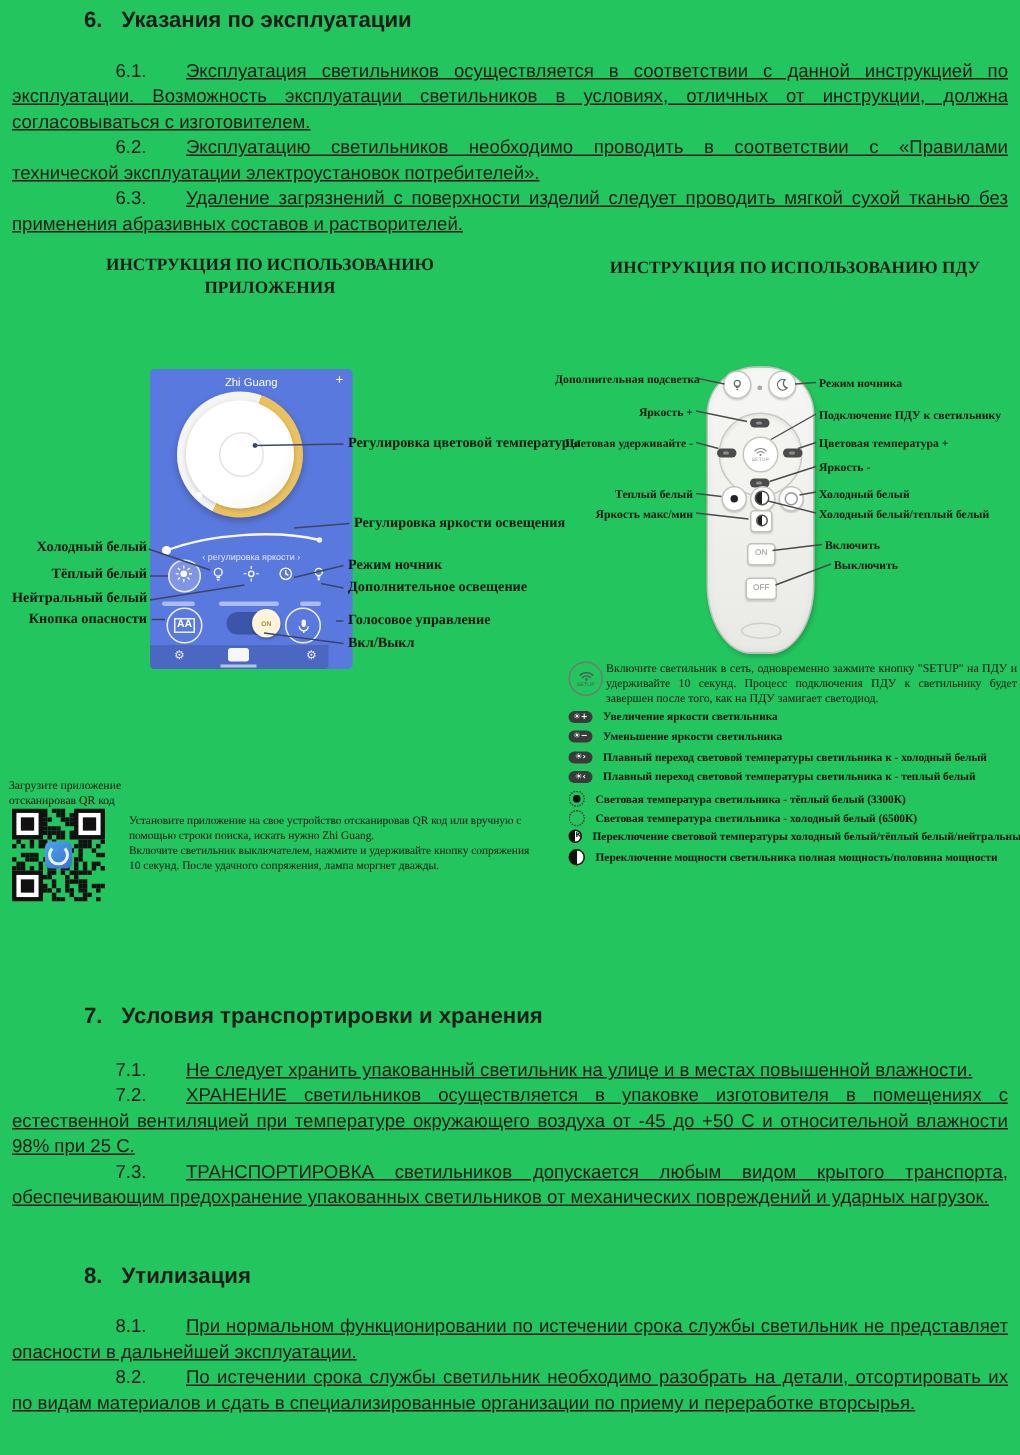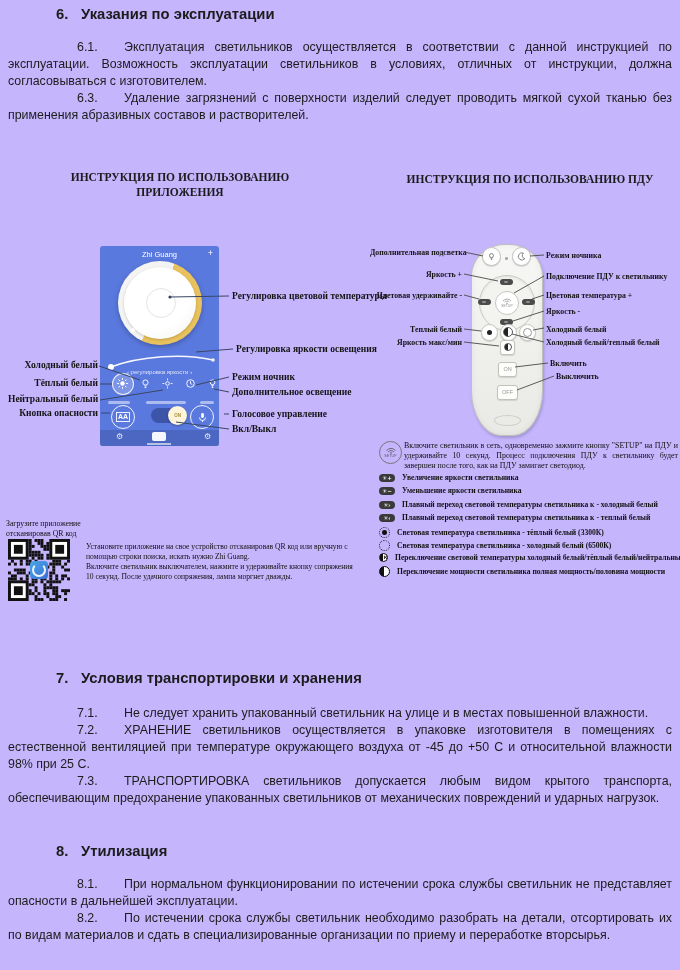--- a/index.html
+++ b/index.html
@@ -1,33 +1,33 @@
 <!DOCTYPE html>
 <html><head>
 <meta charset="utf-8">
 <style>
   html,body{margin:0;padding:0;background:#888;}
-  #page{position:relative;width:680px;height:970px;background:#c4b5fd;margin:0 auto;
+  #page{position:relative;width:680px;height:970px;background:#22c55e;margin:0 auto;
         font-family:"Liberation Sans",sans-serif;color:#1c1c1c;overflow:hidden;}
   
   .h{position:absolute;left:56px;font-weight:bold;font-size:14.8px;white-space:nowrap;}
   .h .hn{display:inline-block;width:25px;}
   .blk{position:absolute;left:8px;width:664px;}
-  .blk p{margin:0;text-align:justify;font-size:12.4px;line-height:17px;}
+  .blk p{margin:0;text-align:justify;font-size:12.4px;line-height:17px;text-decoration:underline;}
   .blk .pn{display:inline-block;margin-left:69px;min-width:47px;}
   
   .ftitle{position:absolute;font-family:"Liberation Serif",serif;font-weight:bold;
           font-size:11.5px;line-height:15px;text-align:center;white-space:pre-line;}
   .lbl{position:absolute;font-family:"Liberation Serif",serif;font-weight:bold;
        color:#141414;white-space:nowrap;}
   .lbl.app{font-size:9.5px;}
   .lbl.rem{font-size:7.8px;}
   .lbl.r{text-align:right;}
   
-  #phone{position:absolute;left:100px;top:246px;width:119px;height:200px;background:#5a79de;border-radius:3px;}
+  #phone{position:absolute;left:100px;top:246px;width:135px;height:200px;background:#5a79de;border-radius:3px;}
   .ph-title{position:absolute;left:0;top:4px;width:100%;text-align:center;font-size:7.5px;color:#fff;font-family:"Liberation Sans",sans-serif;}
   .ph-plus{position:absolute;right:6px;top:2px;font-size:9px;color:#fff;}
   .dial-ring{position:absolute;left:18px;top:15px;width:84px;height:84px;border-radius:50%;
      background:conic-gradient(from 8deg,#f3f3f3 0deg 12deg,#e9c25e 12deg 198deg,#f4f4f2 198deg 360deg);
      box-shadow:0 2px 5px rgba(0,0,0,.25);}
   .dial-face{position:absolute;left:24px;top:21px;width:72px;height:72px;border-radius:50%;
      background:radial-gradient(circle at 38% 32%,#ffffff 60%,#efefec);box-shadow:0 1px 3px rgba(0,0,0,.2);}
   .dial-hub{position:absolute;left:46px;top:42px;width:28px;height:28px;border:1px solid #e4e4e1;border-radius:50%;}
   .dial-dot{position:absolute;left:31px;top:82px;width:4px;height:4px;background:#fff;border-radius:50%;opacity:.9;}
   .ph-caption{position:absolute;left:0;top:123px;width:100%;text-align:center;font-size:6px;color:rgba(255,255,255,.8);font-family:"Liberation Sans",sans-serif;}
@@ -97,20 +97,21 @@
 </head>
 <body>
 
 <div id="page">
 
   <div class="h" style="top:6px">
     <span class="hn">6.</span><span>Указания по эксплуатации</span>
   </div>
   <div class="blk" style="top:39px">
     <p><span class="pn">6.1.</span><span>Эксплуатация светильников осуществляется в соответствии с данной инструкцией по эксплуатации. Возможность эксплуатации светильников в условиях, отличных от инструкции,  должна согласовываться с изготовителем.</span></p>
+    <p><span class="pn">6.2.</span><span>Эксплуатацию светильников необходимо проводить в соответствии с «Правилами технической эксплуатации электроустановок потребителей».</span></p>
     <p><span class="pn">6.3.</span><span>Удаление загрязнений с поверхности изделий следует проводить мягкой сухой тканью без применения абразивных составов и растворителей.</span></p>
   </div>
 
   <div class="ftitle" style="left:40px;top:170px;width:280px">ИНСТРУКЦИЯ ПО ИСПОЛЬЗОВАНИЮ
 ПРИЛОЖЕНИЯ</div>
   <div class="ftitle" style="left:385px;top:172px;width:290px">ИНСТРУКЦИЯ ПО ИСПОЛЬЗОВАНИЮ ПДУ</div>
 
   <div id="phone">
     <div class="ph-title">Zhi Guang</div>
     <div class="ph-plus">+</div>

